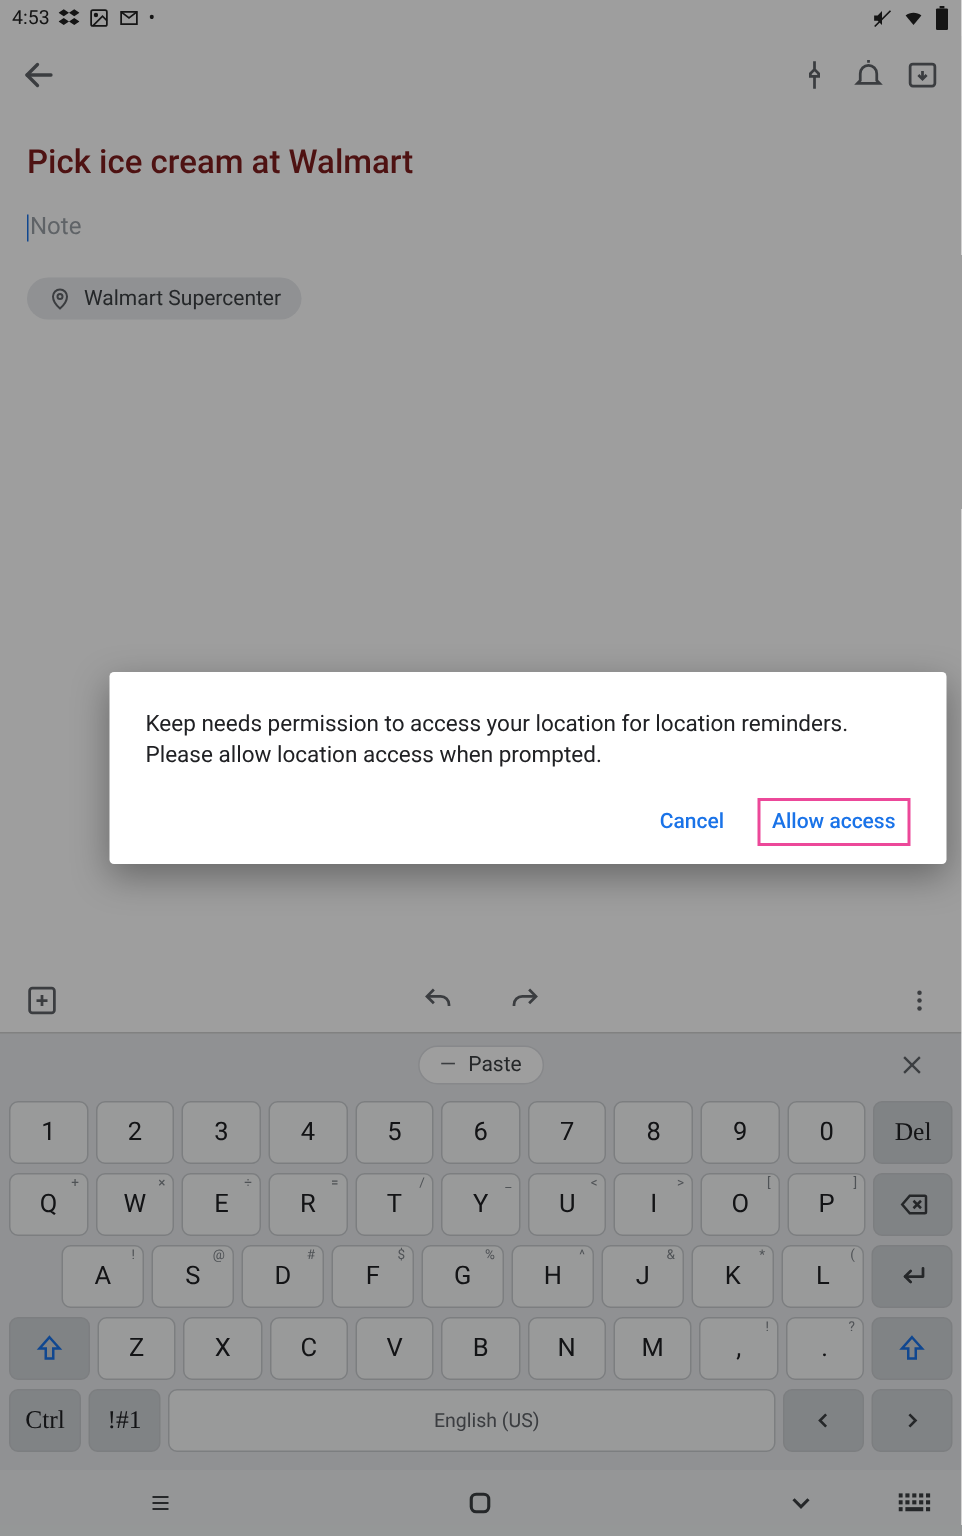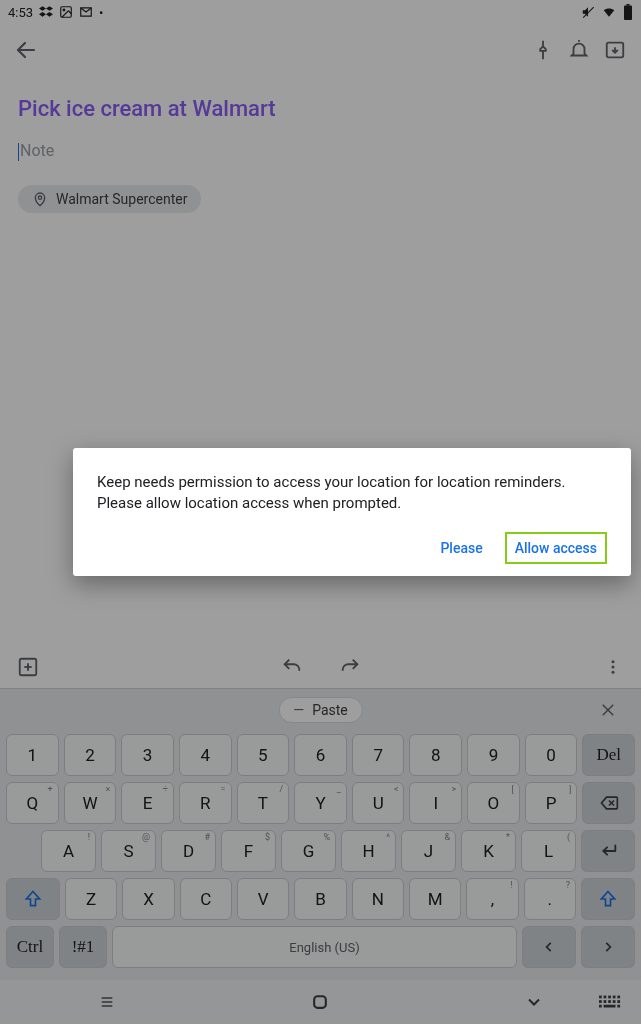--- a/index.html
+++ b/index.html
@@ -11,21 +11,21 @@
 .statusbar .spacer { flex: 1; }
 .statusbar .ico { display: inline-flex; }
 
 
 .app-toolbar { height: 52px; display: flex; align-items: center; padding: 0 14px; gap: 12px; }
 .app-toolbar .spacer { flex: 1; }
 .tool-icon { width: 24px; height: 24px; color: #5f6368; display:inline-flex; align-items:center; justify-content:center;}
 
 
 .note-area { padding: 8px 18px; }
-.note-title { font-size: 22px; font-weight: 500; color: #8b5cf6; margin-top: 12px; }
+.note-title { font-size: 22px; font-weight: 500; color: #7f1d1d; margin-top: 12px; }
 .note-body { margin-top: 20px; color: #9aa0a6; font-size: 16px; }
 .note-body .cursor { display:inline-block; width:1px; height:18px; background:#1a73e8; vertical-align:middle; margin-right:1px;}
 .chip { display: inline-flex; align-items: center; background: #e8eaed; border-radius: 16px; padding: 6px 14px; margin-top: 24px; gap: 8px; font-size: 14px; color: #3c4043;}
 .chip svg{color:#5f6368;}
 
 
 .action-bar { position:absolute; left:0; right:0; bottom:336px; height:42px; display:flex; align-items:center; padding:0 16px; }
 .action-bar .spacer{flex:1;}
 .action-bar .center{display:flex; gap:34px;}
 .action-bar svg{color:#5f6368;}
@@ -56,21 +56,21 @@
 .navbar .kb-toggle{ position:absolute; right:20px;}
 
 
 .scrim{ position:absolute; inset:0; background:rgba(0,0,0,0.38); }
 
 
 .dialog{ position:absolute; width:558px; left:73px; top:448px; background:#fff; border-radius:3px; box-shadow:0 8px 24px rgba(0,0,0,.35); padding:24px 24px 12px 24px;}
 .dialog-msg{ font-size:15px; color:#202124; line-height:1.4;}
 .dialog-actions{ display:flex; justify-content:flex-end; gap:14px; margin-top:18px; align-items:center;}
 .dlg-btn{ color:#1a73e8; font-weight:500; font-size:14px; padding:8px 8px; }
-.dlg-highlight{ border:2px solid #84cc16; padding:6px 8px;}
+.dlg-highlight{ border:2px solid #ec4899; padding:6px 8px;}
 </style>
 </head>
 <body>
 
 <div class="screen">
 
   <div class="statusbar">
     <span>4:53</span>
     <span class="ico">
         <svg width="14" height="14" viewBox="0 0 24 24" fill="currentColor">
@@ -402,18 +402,18 @@
           <rect x="5" y="10" width="13" height="3"></rect>
           <rect x="20" y="10" width="3" height="3"></rect>
         </svg>
       </span>
   </div>
 
   <div class="scrim"></div>
   <div class="dialog">
     <div class="dialog-msg">Keep needs permission to access your location for location reminders. Please allow location access when prompted.</div>
     <div class="dialog-actions">
-      <span class="dlg-btn">Please</span>
+      <span class="dlg-btn">Cancel</span>
       <span class="dlg-btn dlg-highlight">Allow access</span>
     </div>
   </div>
 
 </div>
 
 </body></html>

